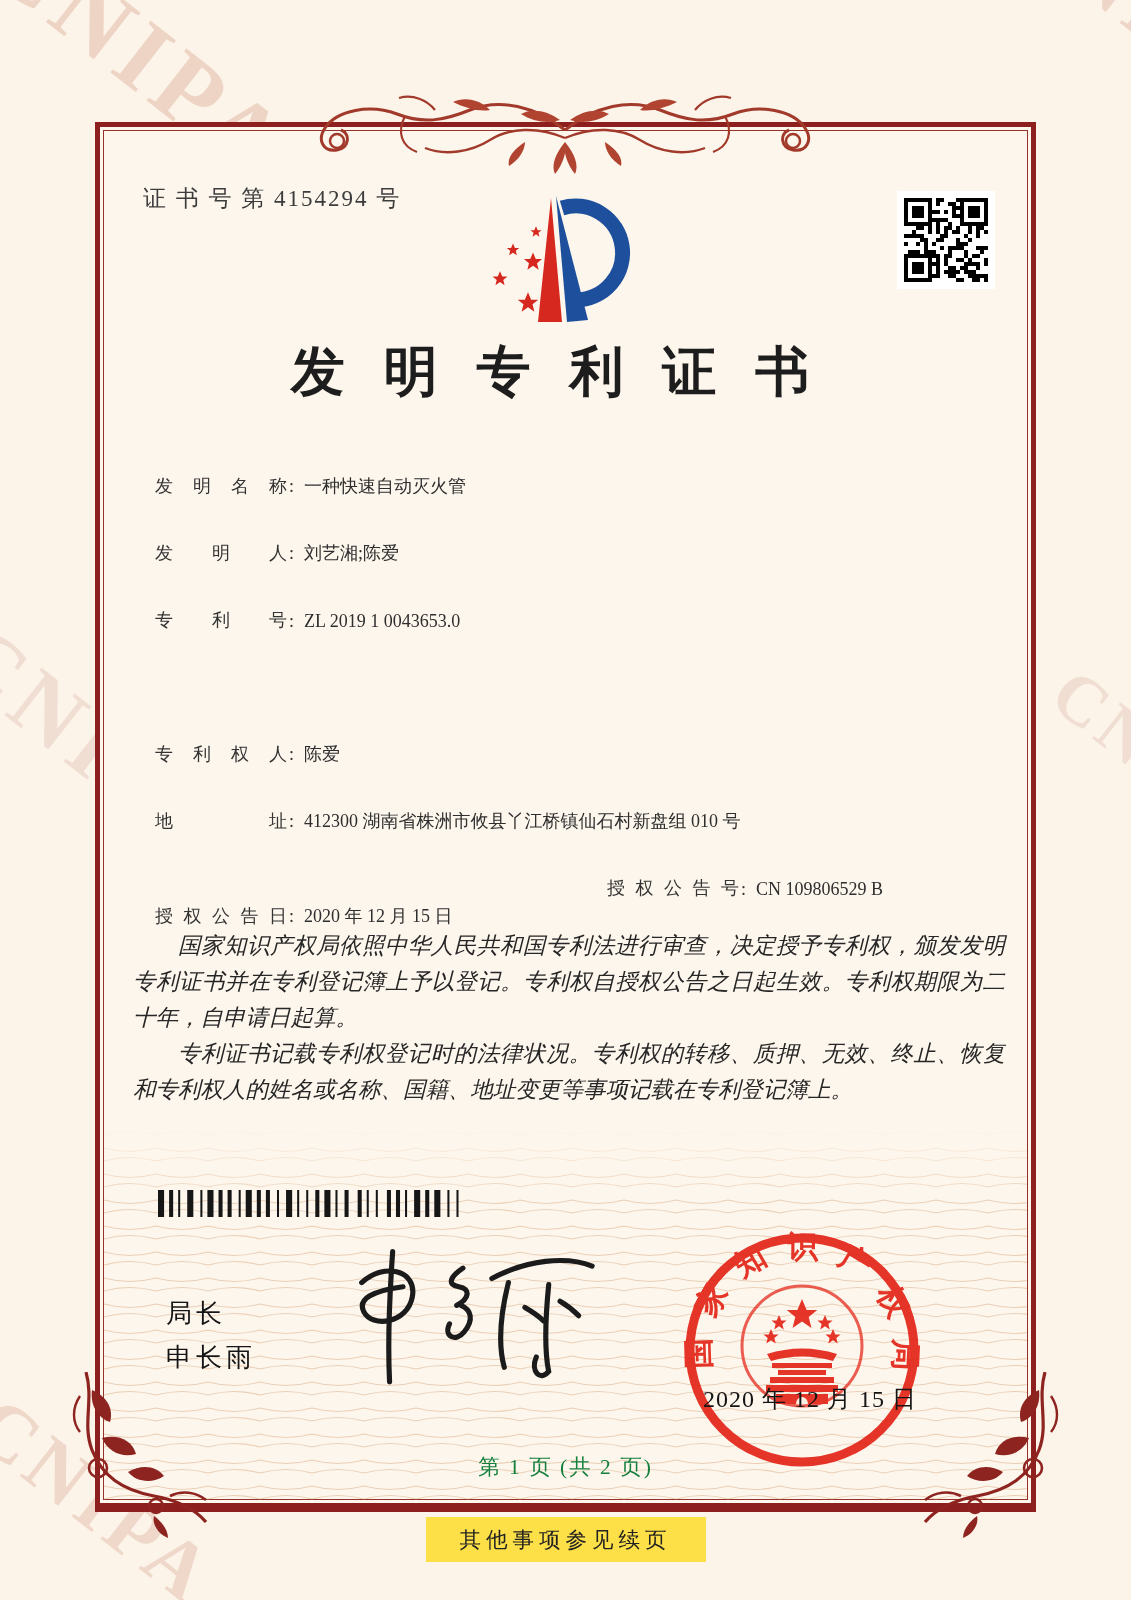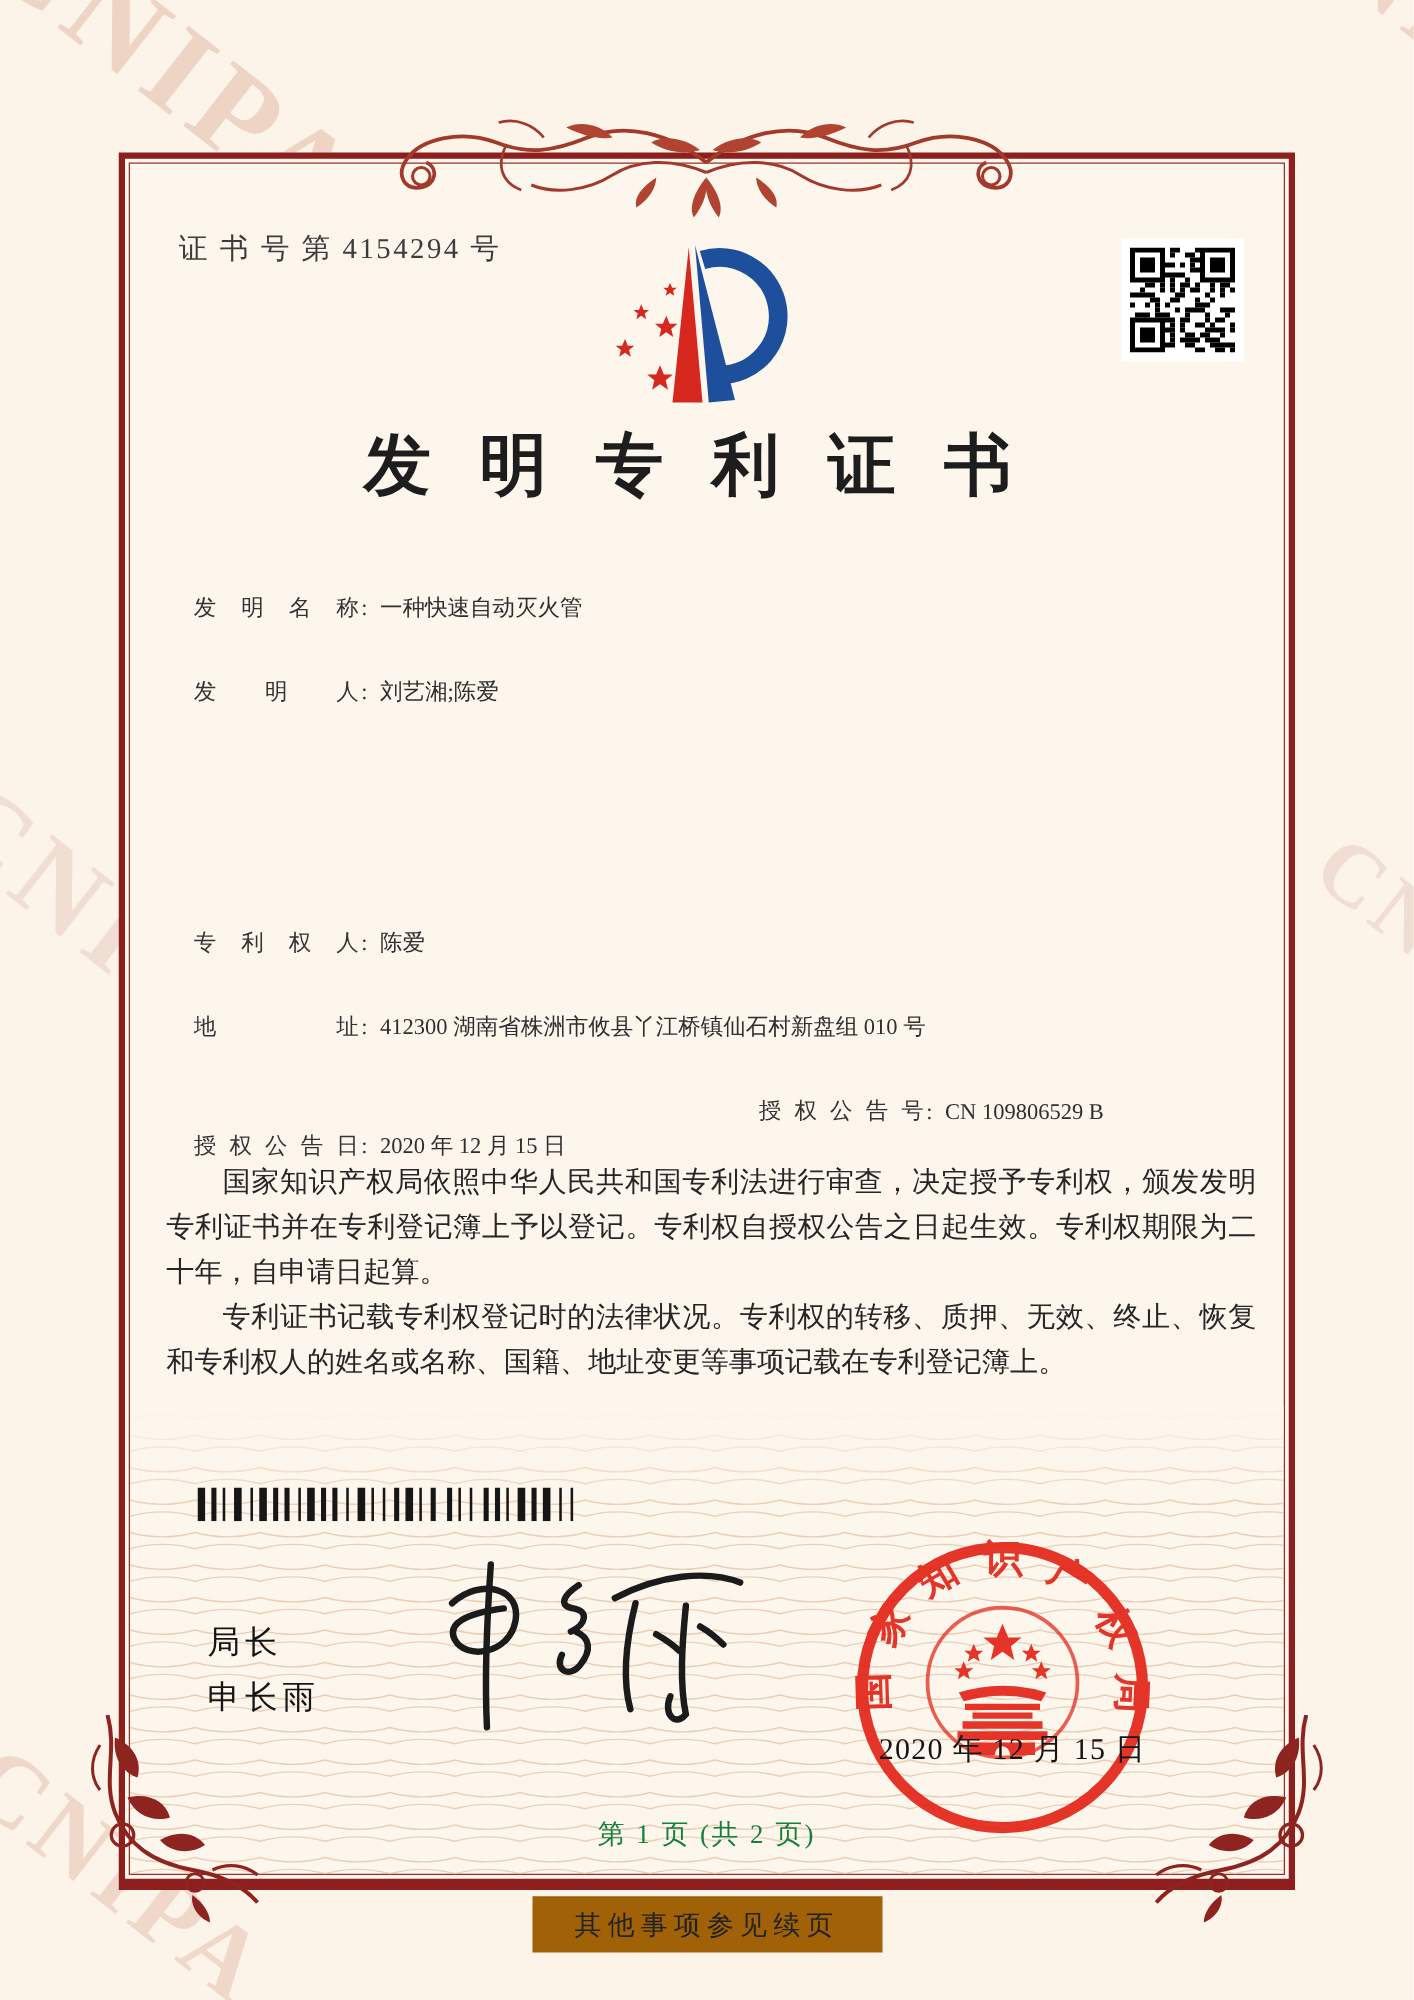--- a/index.html
+++ b/index.html
@@ -13,30 +13,30 @@
   .frame-inner{position:absolute;inset:3px;border:1.6px solid #96302a;}
   .abs{position:absolute;}
   .certno{font-size:23px;letter-spacing:2px;color:#3c3c3c;}
   .title{left:95px;width:910px;text-align:center;font-size:54px;font-weight:700;color:#1d1d1d;
          letter-spacing:.72em;text-indent:.72em;}
   .frow{left:155px;font-size:18px;color:#333;white-space:nowrap;}
   .flabel{display:inline-block;width:132px;text-align:justify;text-align-last:justify;
           vertical-align:bottom;color:#333;}
   .fcolon{padding:0 10px 0 2px;}
   .fvalue{color:#2e2e2e;}
-  .para{left:133px;width:872px;font-size:22.5px;line-height:36px;text-align:justify;color:#262626;}
+  .para{left:133px;width:872px;font-size:22.5px;line-height:36px;text-align:justify;color:#262626;font-style:italic;}
   .para p{margin:0;text-indent:2em;}
   .band{left:104px;top:1125px;width:923px;height:378px;overflow:hidden;}
   .bandfade{position:absolute;left:0;top:0;width:100%;height:80px;
             background:linear-gradient(#fdf6ec,rgba(253,246,236,0));}
   .signer{font-family:"Liberation Sans","DejaVu Sans",sans-serif;font-size:26px;color:#151515;
           letter-spacing:4px;}
   .sealdate{font-size:24px;color:#141414;letter-spacing:1px;white-space:nowrap;z-index:6;}
   .pageinfo{left:95px;width:941px;text-align:center;font-size:21.5px;color:#15803d;letter-spacing:2px;}
-  .footerbox{left:50%;transform:translateX(-50%);top:1517px;background:#a16207;
+  .footerbox{left:50%;transform:translateX(-50%);top:1517px;background:#fde047;
              padding:8px 34px;font-size:21.5px;color:#222;letter-spacing:5px;white-space:nowrap;}
   svg{display:block;}
 </style>
 </head>
 <body>
 
 <div class="page">
 
   <span class="wm" style="left:-35px;top:-5px;font-size:100px;color:rgba(205,147,122,.32);">CNIPA</span>
   <span class="wm" style="left:1000px;top:-40px;font-size:82px;color:rgba(205,147,122,.30);">CNIPA</span>
@@ -306,20 +306,23 @@
   </div>
 
   <div class="abs title" style="top:336px;">发明专利证书</div>
 
   <div class="abs frow" style="top:474px;">
     <span class="flabel">发明名称</span><span class="fcolon">:</span><span class="fvalue">一种快速自动灭火管</span>
   </div>
   <div class="abs frow" style="top:541px;">
     <span class="flabel">发明人</span><span class="fcolon">:</span><span class="fvalue">刘艺湘;陈爱</span>
   </div>
+  <div class="abs frow" style="top:608px;">
+    <span class="flabel">专利号</span><span class="fcolon">:</span><span class="fvalue">ZL 2019 1 0043653.0</span>
+  </div>
   <div class="abs frow" style="top:742px;">
     <span class="flabel">专利权人</span><span class="fcolon">:</span><span class="fvalue">陈爱</span>
   </div>
   <div class="abs frow" style="top:809px;">
     <span class="flabel">地址</span><span class="fcolon">:</span><span class="fvalue">412300 湖南省株洲市攸县丫江桥镇仙石村新盘组 010 号</span>
   </div>
 
   <div class="abs frow" style="top:904px;">
     <span class="flabel">授权公告日</span><span class="fcolon">:</span><span class="fvalue">2020 年 12 月 15 日</span>
   </div>

